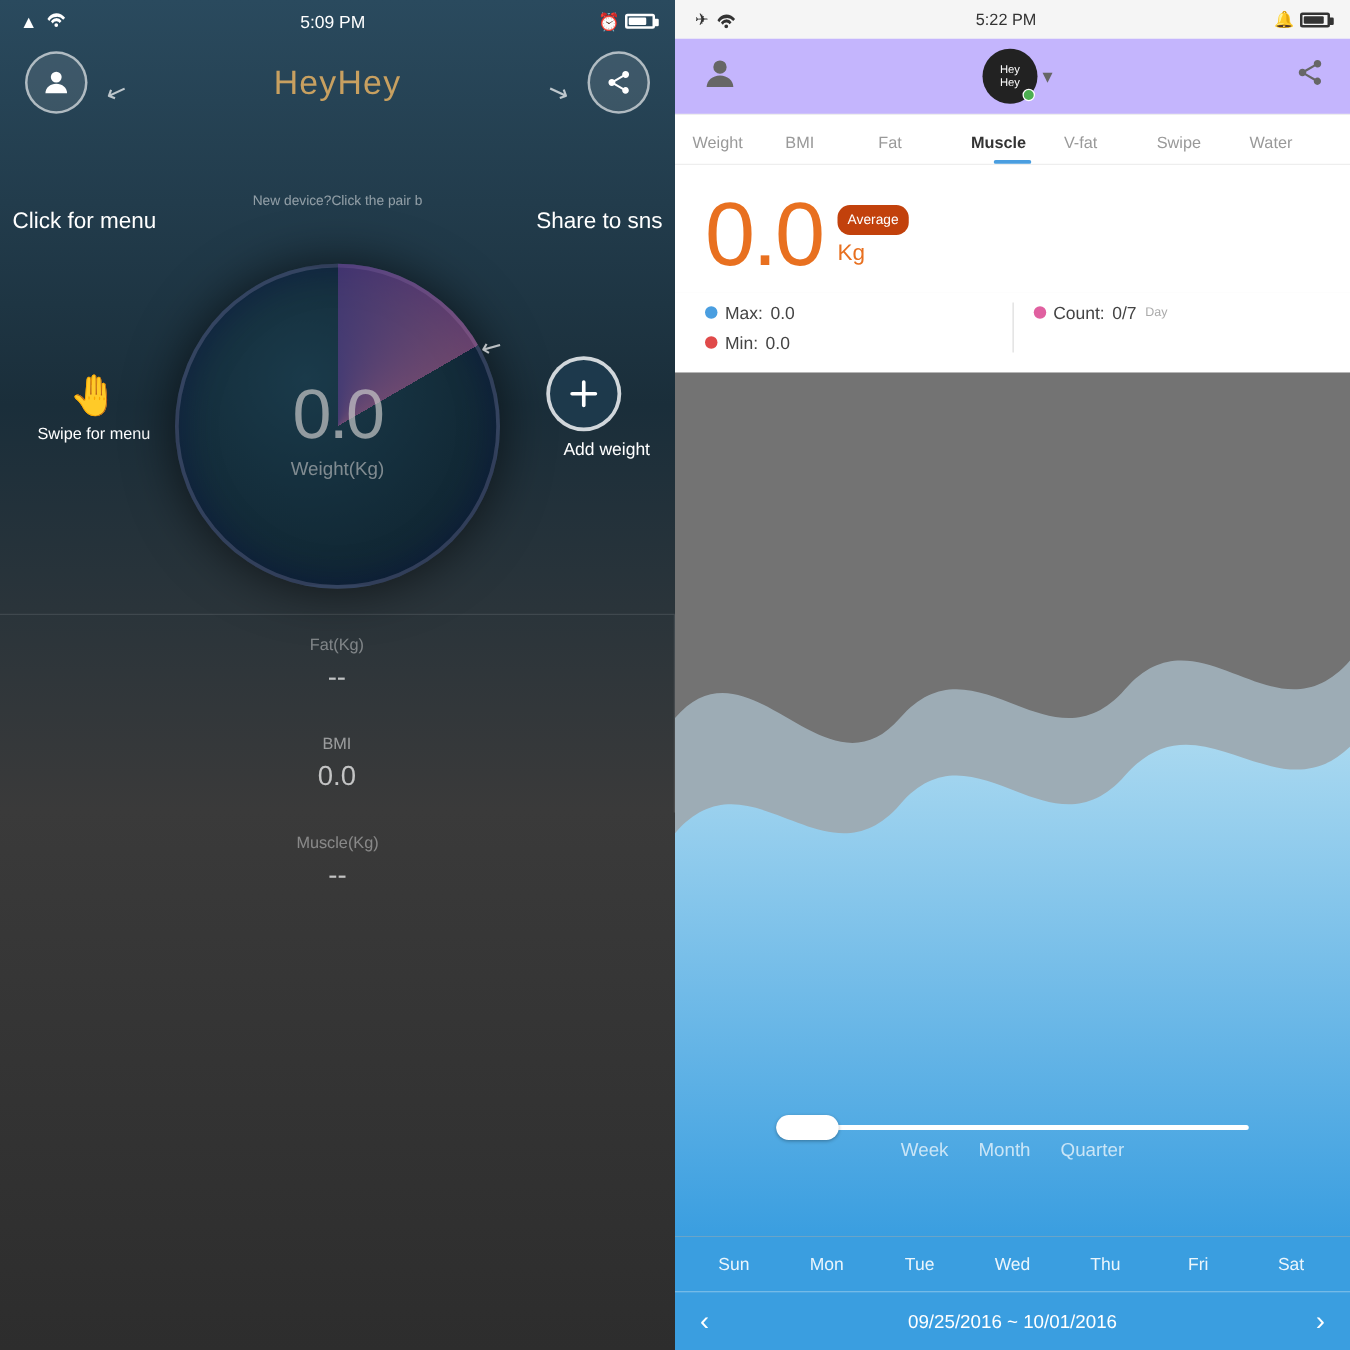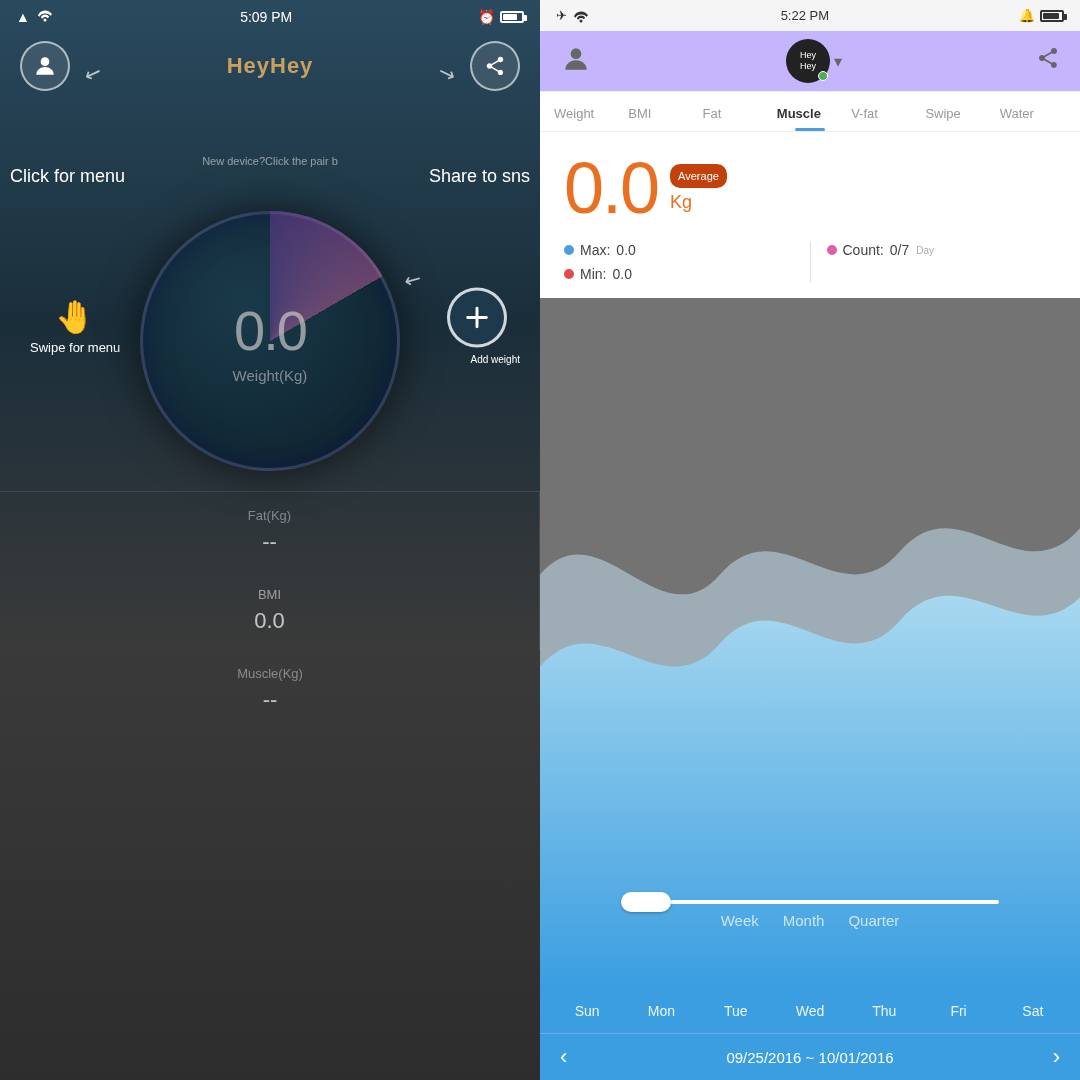--- a/index.html
+++ b/index.html
@@ -45,22 +45,22 @@
       width: 50px; height: 50px;
       border-radius: 50%;
       border: 2px solid rgba(255,255,255,0.6);
       display: flex; align-items: center; justify-content: center;
       color: white; font-size: 22px;
       background: rgba(255,255,255,0.1);
     }
 
     .app-title {
       color: #c8a060;
-      font-size: 22px;
-      font-weight: 700;
+      font-size: 27px;
+      font-weight: 400;
       letter-spacing: 1px;
     }
 
     .share-circle {
       width: 50px; height: 50px;
       border-radius: 50%;
       border: 2px solid rgba(255,255,255,0.6);
       display: flex; align-items: center; justify-content: center;
       color: white; font-size: 20px;
       background: rgba(255,255,255,0.1);
@@ -162,21 +162,21 @@
       border-radius: 50%;
       border: 3px solid rgba(255,255,255,0.8);
       background: rgba(30,60,80,0.8);
       display: flex; align-items: center; justify-content: center;
       color: white; font-size: 28px;
       margin-bottom: 6px;
     }
 
     .add-label {
       color: white;
-      font-size: 10px;
+      font-size: 14px;
       text-align: right;
       margin-left: 36px;
     }
 
     .bottom-stats {
       display: flex;
       margin-top: 20px;
       border-top: 1px solid rgba(255,255,255,0.1);
       flex-direction: column;
     }

